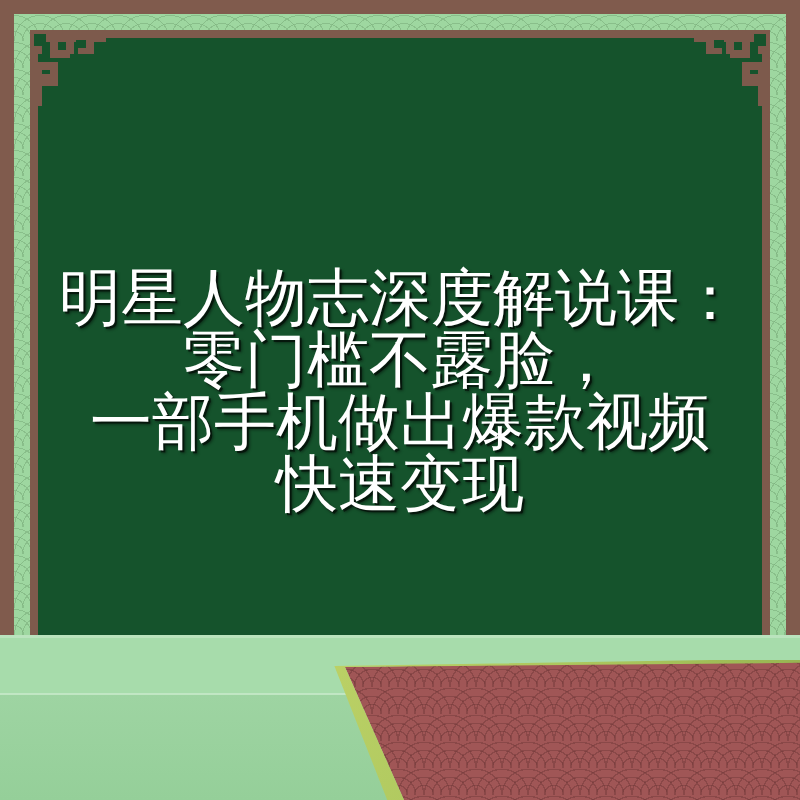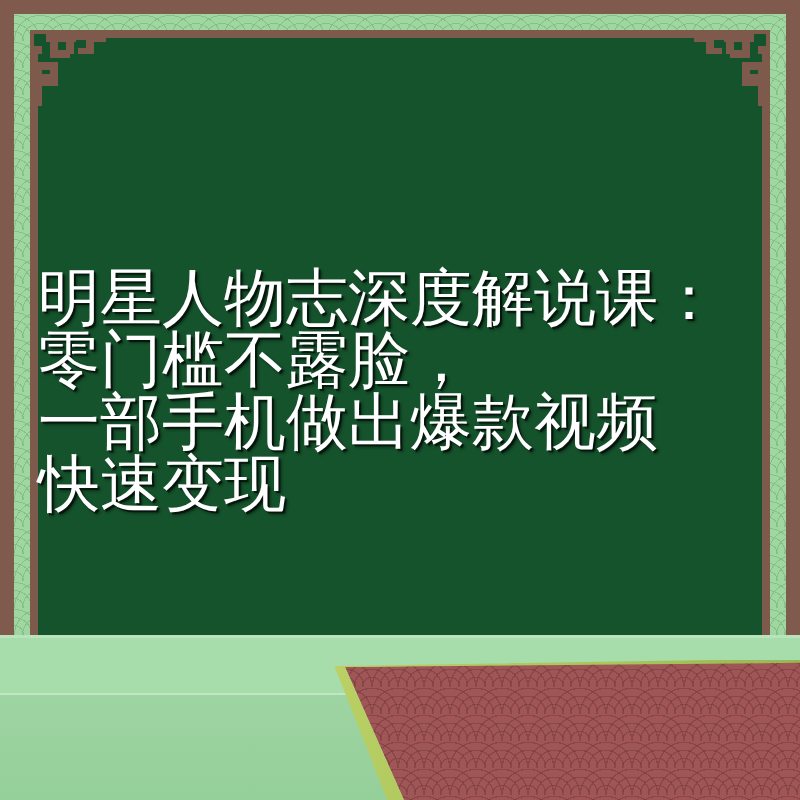--- a/index.html
+++ b/index.html
@@ -140,21 +140,21 @@
     top: 38px;
     bottom: 38px;
     display: flex;
     align-items: center;
     justify-content: center;
     z-index: 5;
     pointer-events: none;
   }
   .title {
     width: 100%;
-    text-align: left;
+    text-align: center;
     color: #ffffff;
     font-family: "DejaVu Sans", "Liberation Sans", sans-serif;
     font-size: 62px;
     line-height: 62px;
     font-weight: 400;
     letter-spacing: 0;
     white-space: pre-line;
     text-shadow:
        2px 2px 0 rgba(0,0,0,.55),
        3px 3px 3px rgba(0,0,0,.45);

